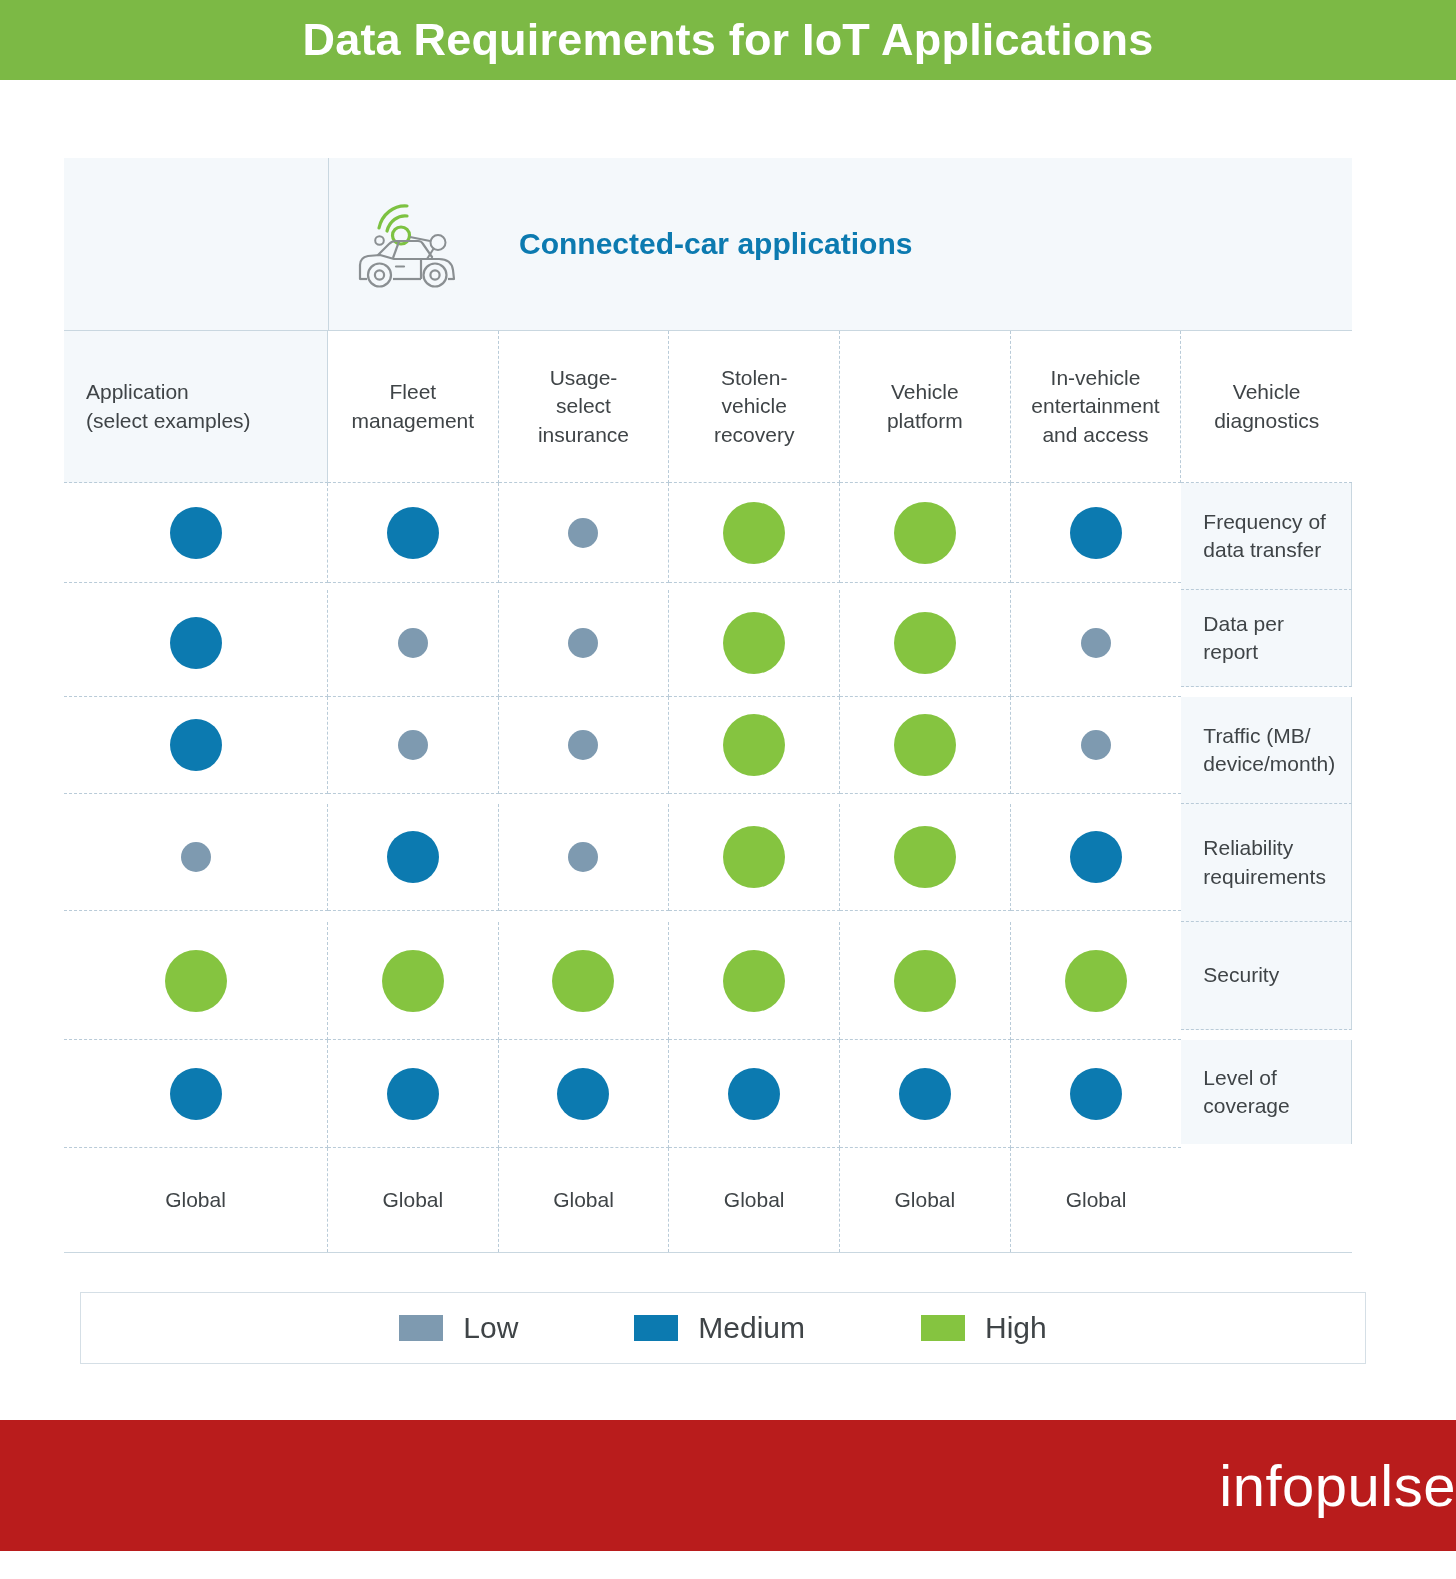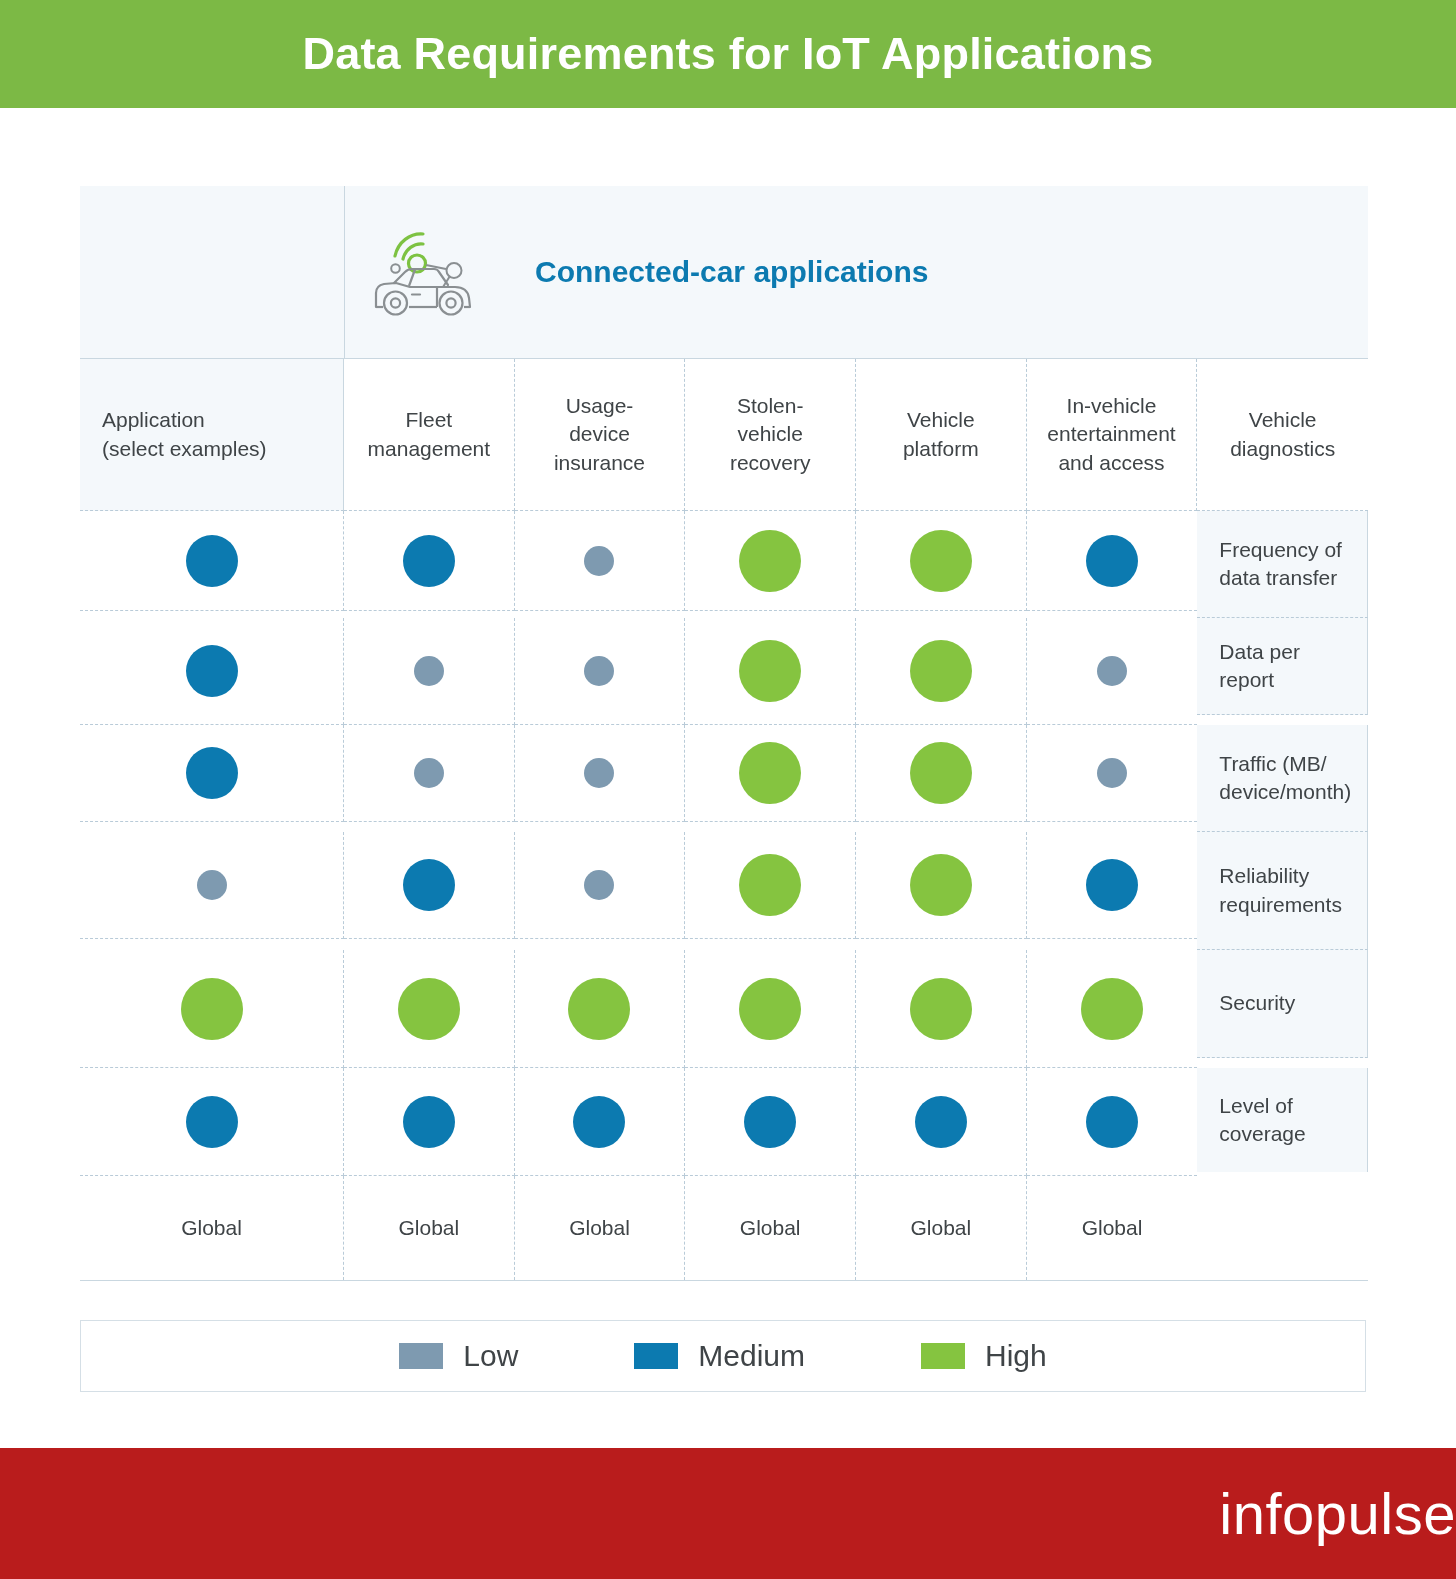--- a/index.html
+++ b/index.html
@@ -10,21 +10,21 @@
   body {
     width: 1456px;
     height: 1579px;
     font-family: "Liberation Sans", sans-serif;
     color: #3f4447;
     overflow: hidden;
   }
 
   
   .title-bar {
-    height: 108px;
+    height: 80px;
     background: #7CB945;
     display: flex;
     align-items: center;
     justify-content: center;
   }
   .title-bar h1 {
     margin: 0;
     color: #ffffff;
     font-size: 45px;
     font-weight: bold;
@@ -34,21 +34,21 @@
 
   
   .canvas {
     position: relative;
     height: 1340px;
     background: #ffffff;
   }
 
   .table-wrap {
     position: absolute;
-    left: 80px;
+    left: 64px;
     top: 78px;
     width: 1288px;
   }
 
   
   .section-head {
     display: flex;
     height: 172px;
     background: #F4F8FB;
     border-bottom: 1px solid #c9d7e0;
@@ -215,21 +215,21 @@
       </div>
       <div class="cell" style="height:152px;">
         <div>
           <div>Fleet</div>
           <div>management</div>
         </div>
       </div>
       <div class="cell" style="height:152px;">
         <div>
           <div>Usage-</div>
-          <div>device</div>
+          <div>select</div>
           <div>insurance</div>
         </div>
       </div>
       <div class="cell" style="height:152px;">
         <div>
           <div>Stolen-</div>
           <div>vehicle</div>
           <div>recovery</div>
         </div>
       </div>

